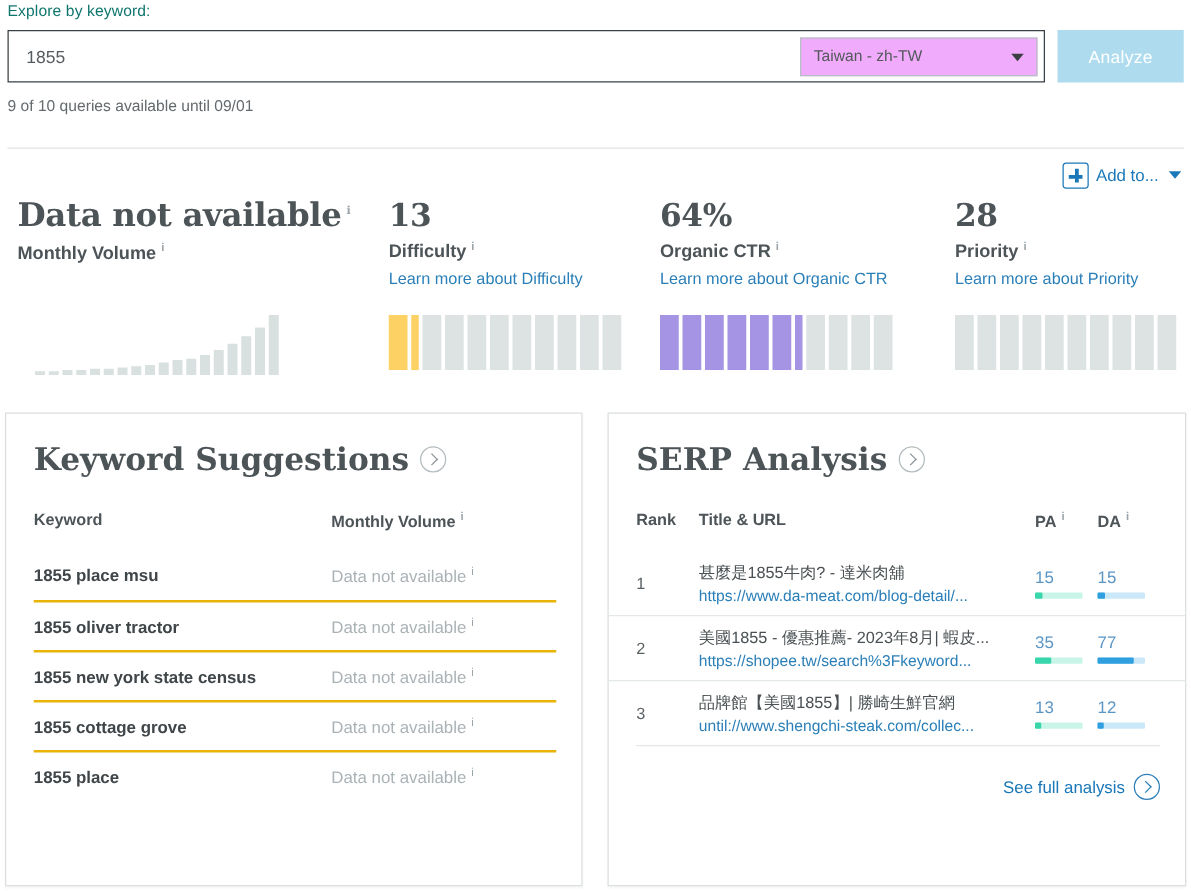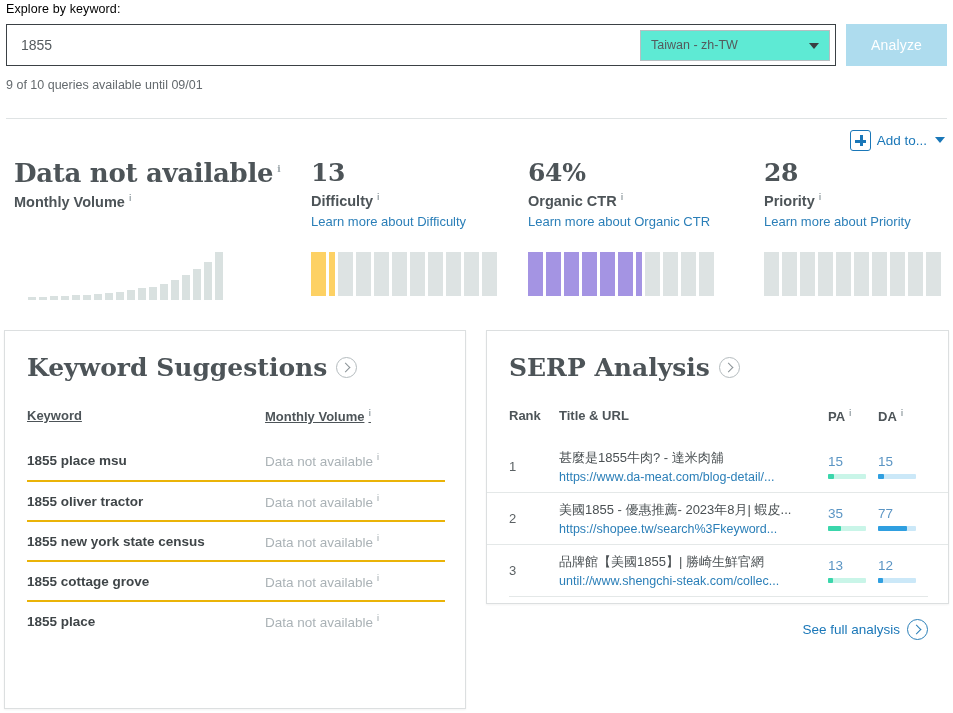--- a/index.html
+++ b/index.html
@@ -10,21 +10,21 @@
     background: #ffffff;
     font-family: "Liberation Sans", sans-serif;
     color: #4a4a4a;
     overflow: hidden;
   }
   .page { position: relative; width: 953px; height: 713px; }
 
   
   .explore-label {
     position: absolute; left: 6px; top: 2px;
-    font-size: 12.5px; color: #000000; letter-spacing: .1px;
+    font-size: 12.5px; color: #0f766e; letter-spacing: .1px;
   }
   .searchrow {
     position: absolute; left: 6px; top: 24px;
     width: 941px; height: 42px;
   }
   .searchbox {
     position: absolute; left: 0; top: 0;
     width: 830px; height: 42px;
     border: 1px solid #3b4145; background: #fff;
   }
@@ -32,21 +32,21 @@
     position: absolute; left: 0; top: 0;
     width: 612px; height: 40px;
     border: 0; outline: none; background: transparent;
     font-family: "Liberation Sans", sans-serif;
     font-size: 14px; color: #555b5f;
     padding: 0 14px;
   }
   .locale-select {
     position: absolute; right: 5px; top: 5px;
     width: 190px; height: 31px;
-    border: 1px solid #b6bfc2; background: #5eead4;
+    border: 1px solid #b6bfc2; background: #f0abfc;
     font-size: 12.5px; color: #55595c;
     line-height: 29px; padding-left: 10px;
     cursor: pointer;
   }
   .locale-select .caret {
     position: absolute; right: 10px; top: 12px;
     width: 0; height: 0;
     border-left: 5px solid transparent;
     border-right: 5px solid transparent;
     border-top: 6px solid #3a3f42;
@@ -123,21 +123,21 @@
   }
   .sparkline .sb { width: 8px; background: #d9e1e0; }
 
   
   .panel {
     position: absolute; background: #fff;
     border: 1px solid #dcdfe0;
     box-shadow: 0 1px 2px rgba(0,0,0,.05);
   }
   #panel-keywords { left: 4px; top: 330px; width: 462px; height: 379px; }
-  #panel-serp     { left: 486px; top: 330px; width: 463px; height: 274px; }
+  #panel-serp     { left: 486px; top: 330px; width: 463px; height: 379px; }
 
   .panel-title {
     font-family: "DejaVu Serif", serif;
     font-weight: bold; font-size: 25px; color: #4d5458;
     margin: 22px 0 0 22px; display: flex; align-items: center; gap: 9px;
   }
   .arrow-circle {
     width: 21px; height: 21px; border-radius: 50%;
     border: 1.5px solid #b4bbbe; position: relative; display: inline-block;
     cursor: pointer;
@@ -146,21 +146,21 @@
     content: ""; position: absolute; left: 5px; top: 5.5px;
     width: 6px; height: 6px;
     border-top: 1.6px solid #8a9296; border-right: 1.6px solid #8a9296;
     transform: rotate(45deg);
   }
   .arrow-circle.blue { border-color: #2b7fb8; }
   .arrow-circle.blue:before { border-top-color: #2b7fb8; border-right-color: #2b7fb8; }
 
   
   .kw-table { margin: 26px 22px 0 22px; width: 418px; }
-  .kw-head { display: flex; font-size: 13px; font-weight: bold; color: #4d5458; padding-bottom: 16px; text-decoration: underline; }
+  .kw-head { display: flex; font-size: 13px; font-weight: bold; color: #4d5458; padding-bottom: 16px; }
   .kw-head .c1 { width: 238px; }
   .kw-row {
     display: flex; align-items: center; height: 40px;
     border-top: 2px solid #eab308; font-size: 13.5px;
   }
   .kw-row:first-of-type { border-top: 0; }
   .kw-row .c1 { width: 238px; font-weight: bold; color: #3f4548; }
   .kw-row .c2 { color: #aab2b6; }
   .kw-foot {
     border-top: 1px solid #e4e8e8; padding-top: 22px;

